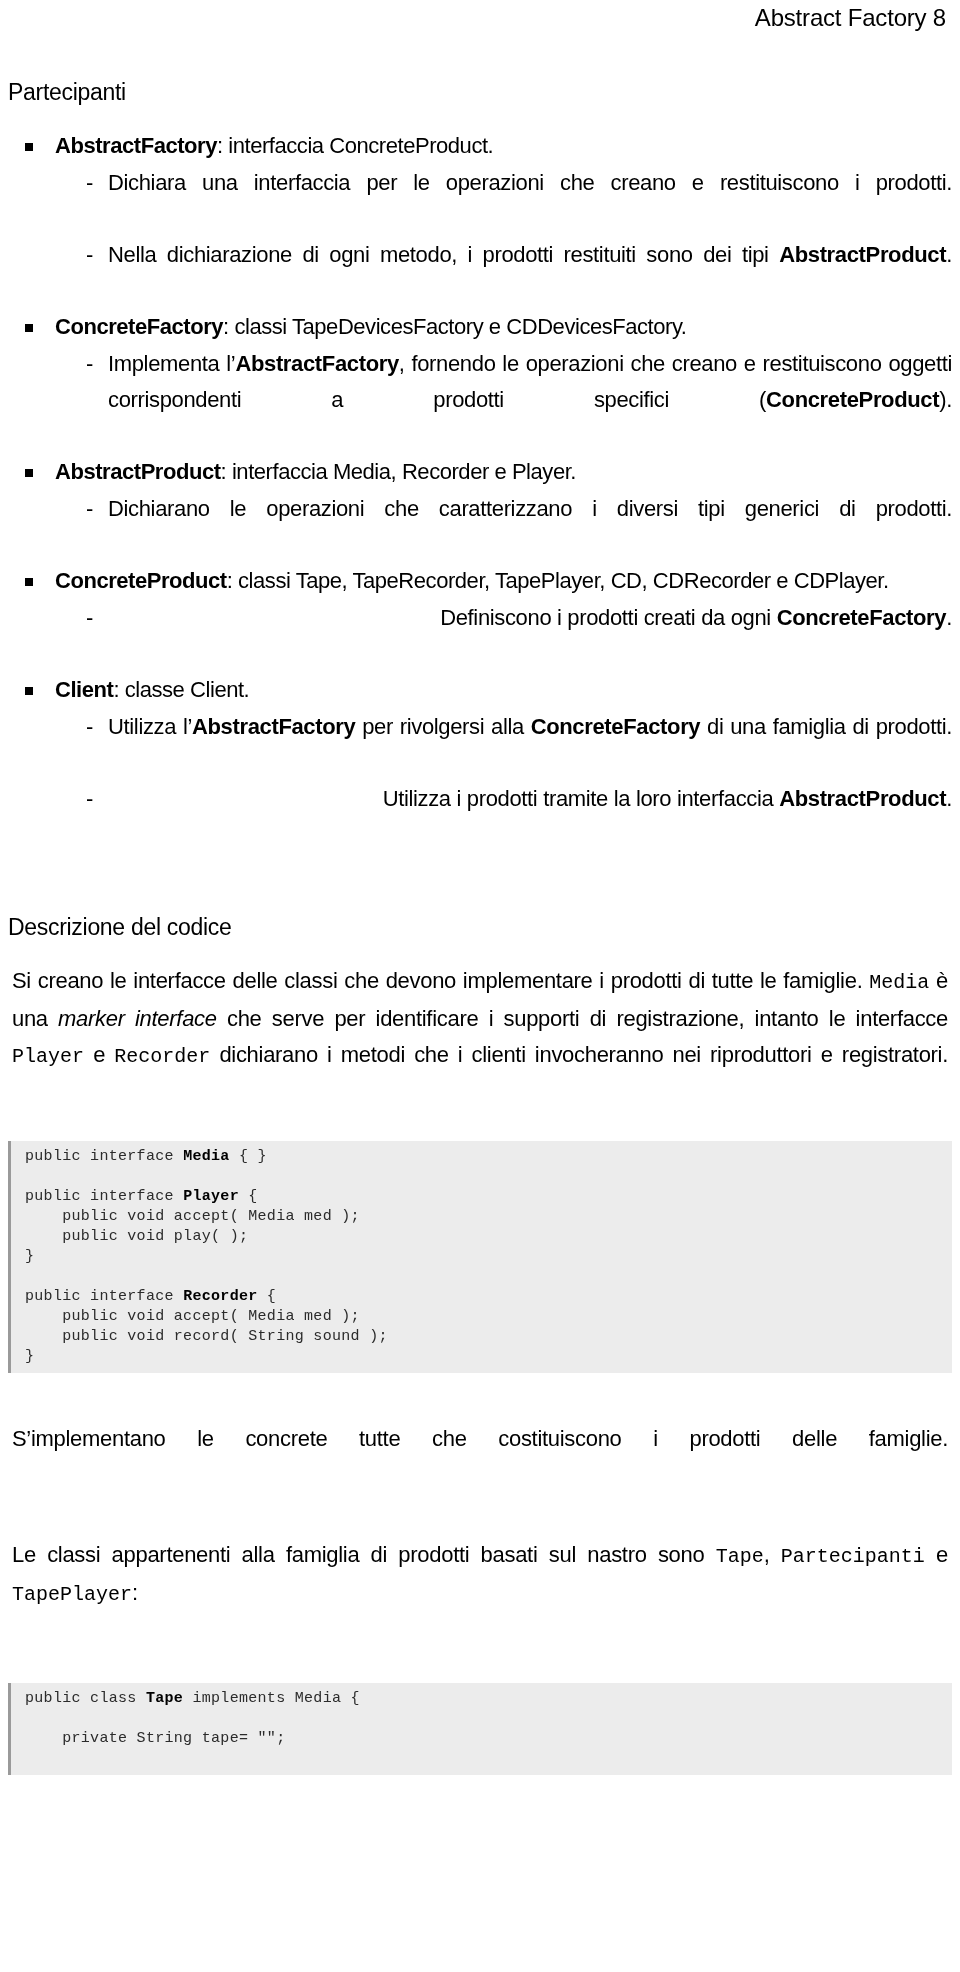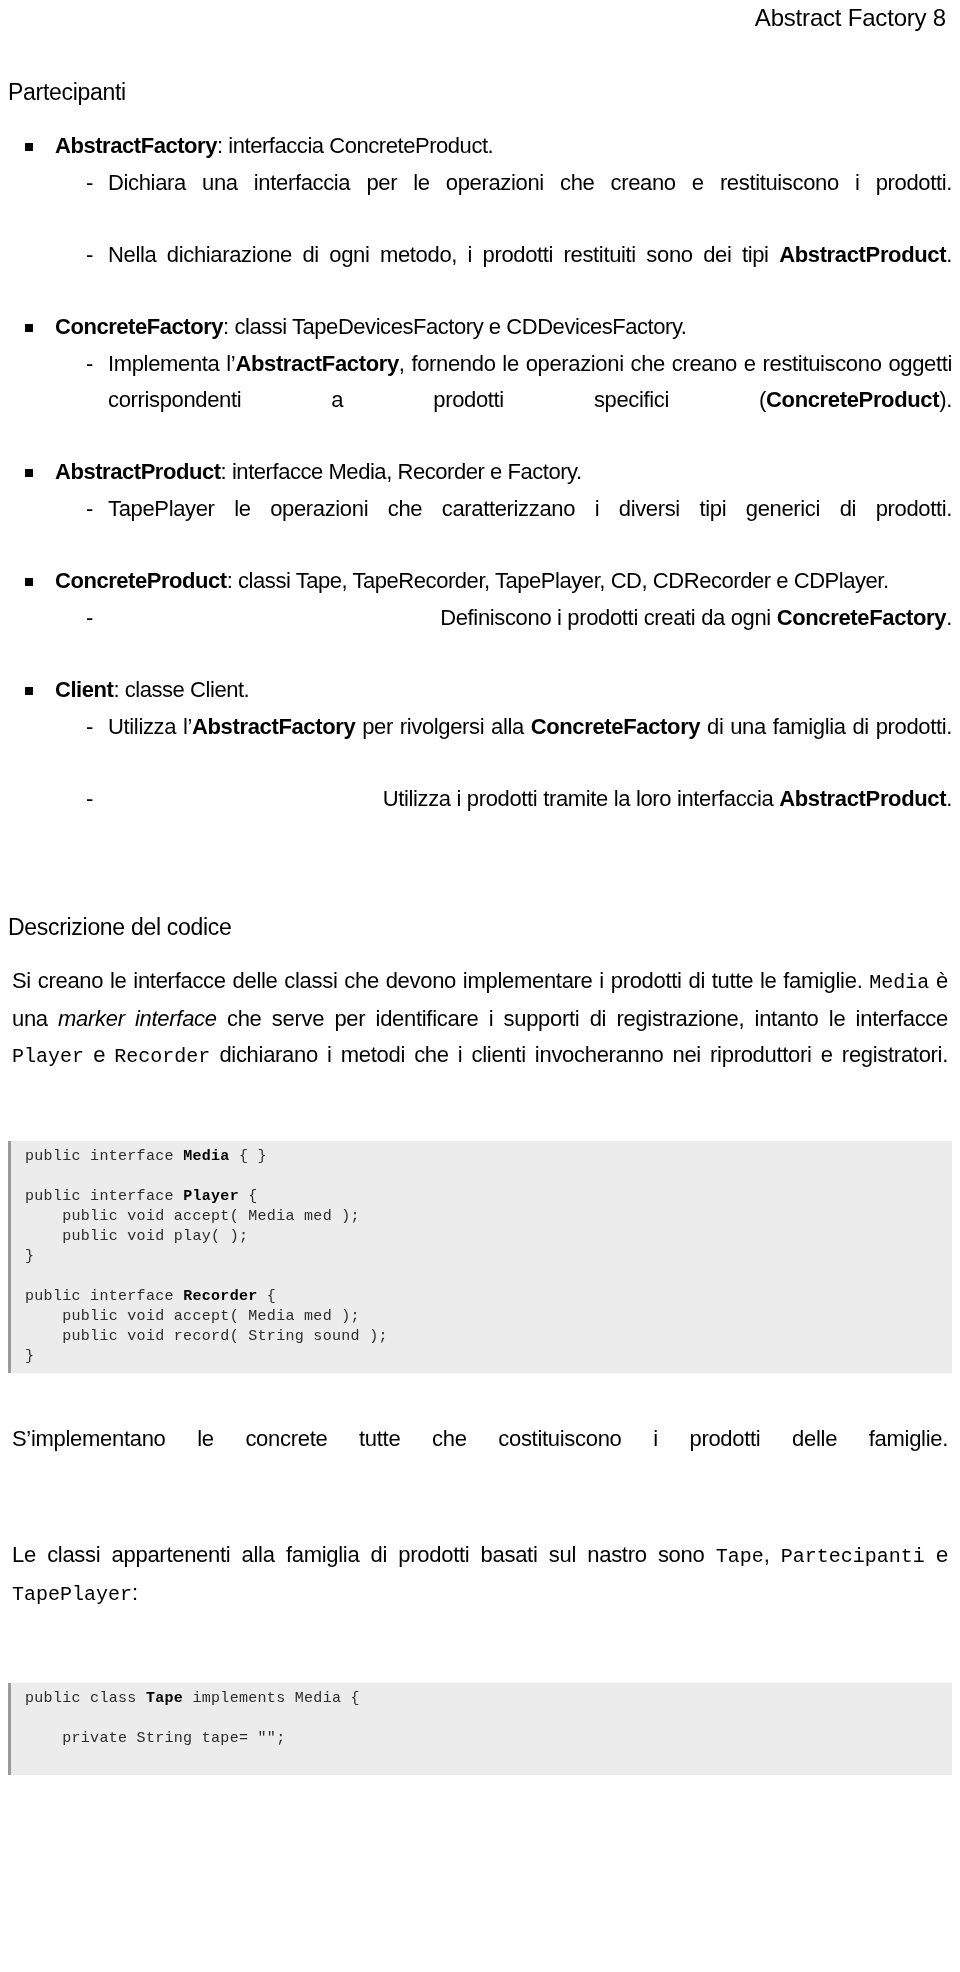--- a/index.html
+++ b/index.html
@@ -200,26 +200,26 @@
       </li>
       <ul class="subbullets">
         <li class="subbullet">
           <span class="marker">-</span>
           <span class="txt">Implementa l’<b>AbstractFactory</b>, fornendo le operazioni che creano e restituiscono oggetti corrispondenti a prodotti specifici (<b>ConcreteProduct</b>).</span>
         </li>
       </ul>
 
       <li class="bullet">
         <span class="marker"></span>
-        <b>AbstractProduct</b><span>: interfacce Media, Recorder e Factory.</span>
-      </li>
-      <ul class="subbullets">
-        <li class="subbullet">
-          <span class="marker">-</span>
-          <span class="txt">TapePlayer le operazioni che caratterizzano i diversi tipi generici di prodotti.</span>
+        <b>AbstractProduct</b><span>: interfaccia Media, Recorder e Player.</span>
+      </li>
+      <ul class="subbullets">
+        <li class="subbullet">
+          <span class="marker">-</span>
+          <span class="txt">Dichiarano le operazioni che caratterizzano i diversi tipi generici di prodotti.</span>
         </li>
       </ul>
 
       <li class="bullet">
         <span class="marker"></span>
         <b>ConcreteProduct</b><span>: classi Tape, TapeRecorder, TapePlayer, CD, CDRecorder e CDPlayer.</span>
       </li>
       <ul class="subbullets">
         <li class="subbullet">
           <span class="marker">-</span>

